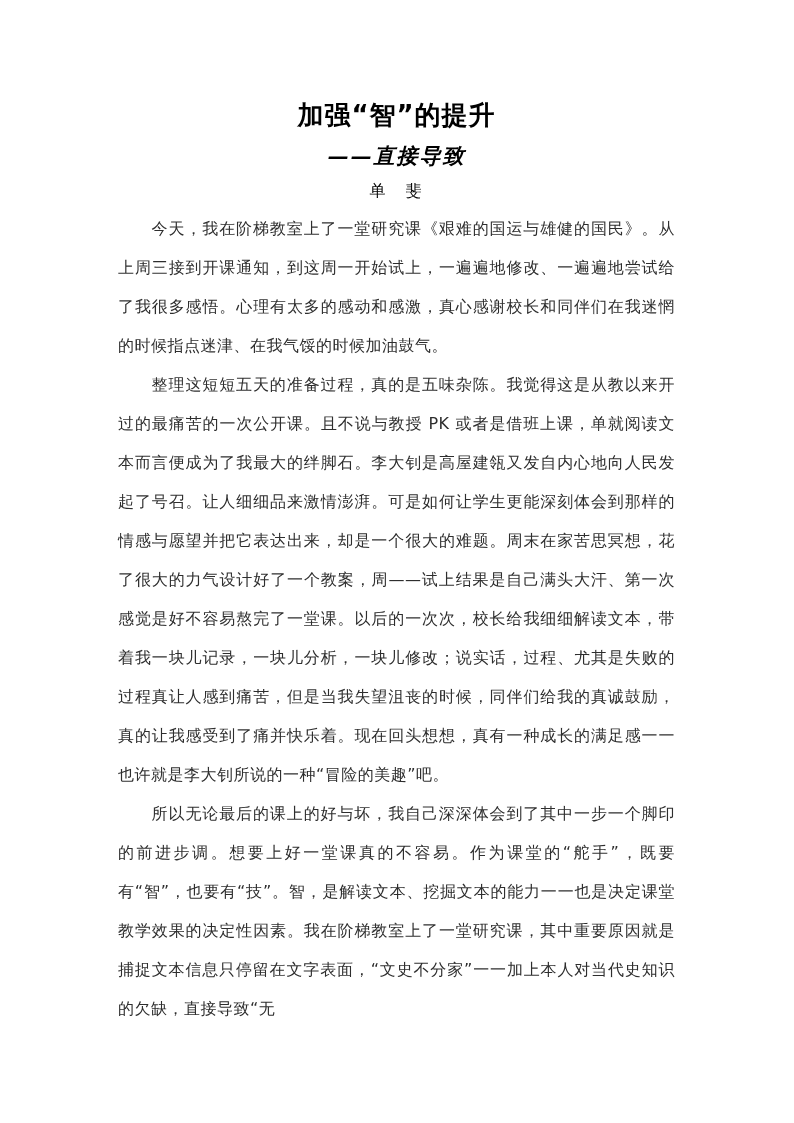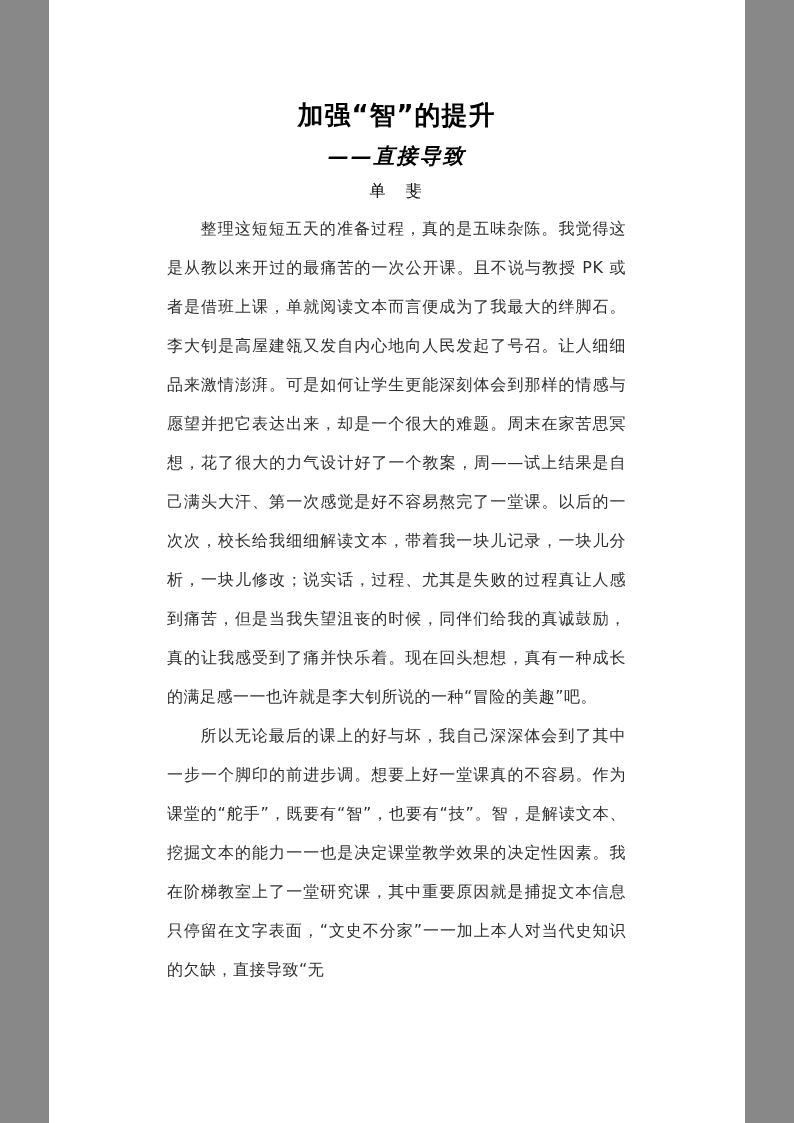--- a/index.html
+++ b/index.html
@@ -2,21 +2,21 @@
 <html><head>
 <meta charset="utf-8">
 <style>
   * { margin: 0; padding: 0; box-sizing: border-box; }
   html, body {
     background: #888;
     font-family: "DejaVu Sans", "Liberation Sans", sans-serif;
   }
   .page {
     position: relative;
-    width: 696px;
+    width: 794px;
     height: 1123px;
     margin: 0 auto;
     background: #ffffff;
     overflow: hidden;
   }
   .content {
     padding: 98px 119px 0 118px;
   }
   .doc-title {
     text-align: center;
@@ -62,17 +62,18 @@
 </style>
 </head>
 <body>
 
 <div class="page">
   <div class="content">
     <h1 class="doc-title">加强“智”的提升</h1>
     <h2 class="doc-subtitle">——直接导致</h2>
     <div class="doc-author">单　斐</div>
     <div class="doc-body">
+      <p>今天，我在阶梯教室上了一堂研究课《艰难的国运与雄健的国民》。从上周三接到开课通知，到这周一开始试上，一遍遍地修改、一遍遍地尝试给了我很多感悟。心理有太多的感动和感激，真心感谢校长和同伴们在我迷惘的时候指点迷津、在我气馁的时候加油鼓气。</p>
       <p>整理这短短五天的准备过程，真的是五味杂陈。我觉得这是从教以来开过的最痛苦的一次公开课。且不说与教授 PK 或者是借班上课，单就阅读文本而言便成为了我最大的绊脚石。李大钊是高屋建瓴又发自内心地向人民发起了号召。让人细细品来激情澎湃。可是如何让学生更能深刻体会到那样的情感与愿望并把它表达出来，却是一个很大的难题。周末在家苦思冥想，花了很大的力气设计好了一个教案，周——试上结果是自己满头大汗、第一次感觉是好不容易熬完了一堂课。以后的一次次，校长给我细细解读文本，带着我一块儿记录，一块儿分析，一块儿修改；说实话，过程、尤其是失败的过程真让人感到痛苦，但是当我失望沮丧的时候，同伴们给我的真诚鼓励，真的让我感受到了痛并快乐着。现在回头想想，真有一种成长的满足感一一也许就是李大钊所说的一种“冒险的美趣”吧。</p>
       <p>所以无论最后的课上的好与坏，我自己深深体会到了其中一步一个脚印的前进步调。想要上好一堂课真的不容易。作为课堂的“舵手”，既要有“智”，也要有“技”。智，是解读文本、挖掘文本的能力一一也是决定课堂教学效果的决定性因素。我在阶梯教室上了一堂研究课，其中重要原因就是捕捉文本信息只停留在文字表面，“文史不分家”一一加上本人对当代史知识的欠缺，直接导致“无</p>
     </div>
   </div>
 </div>
 
 </body></html>

